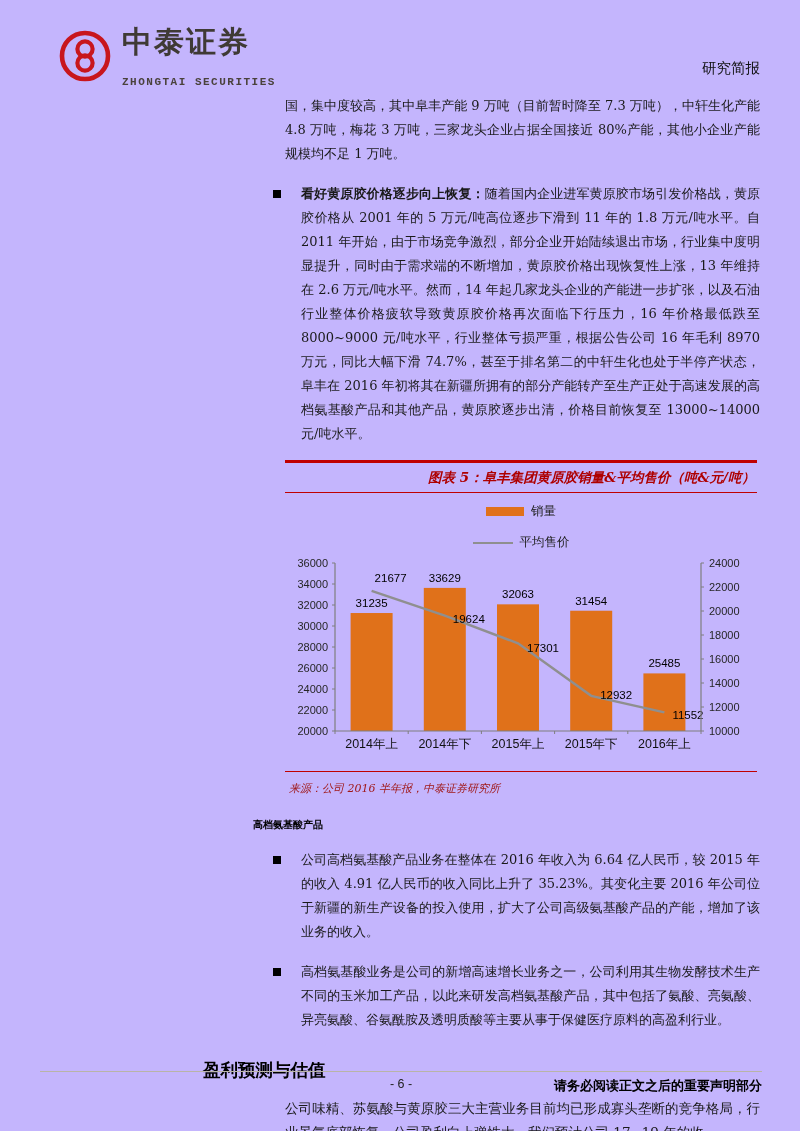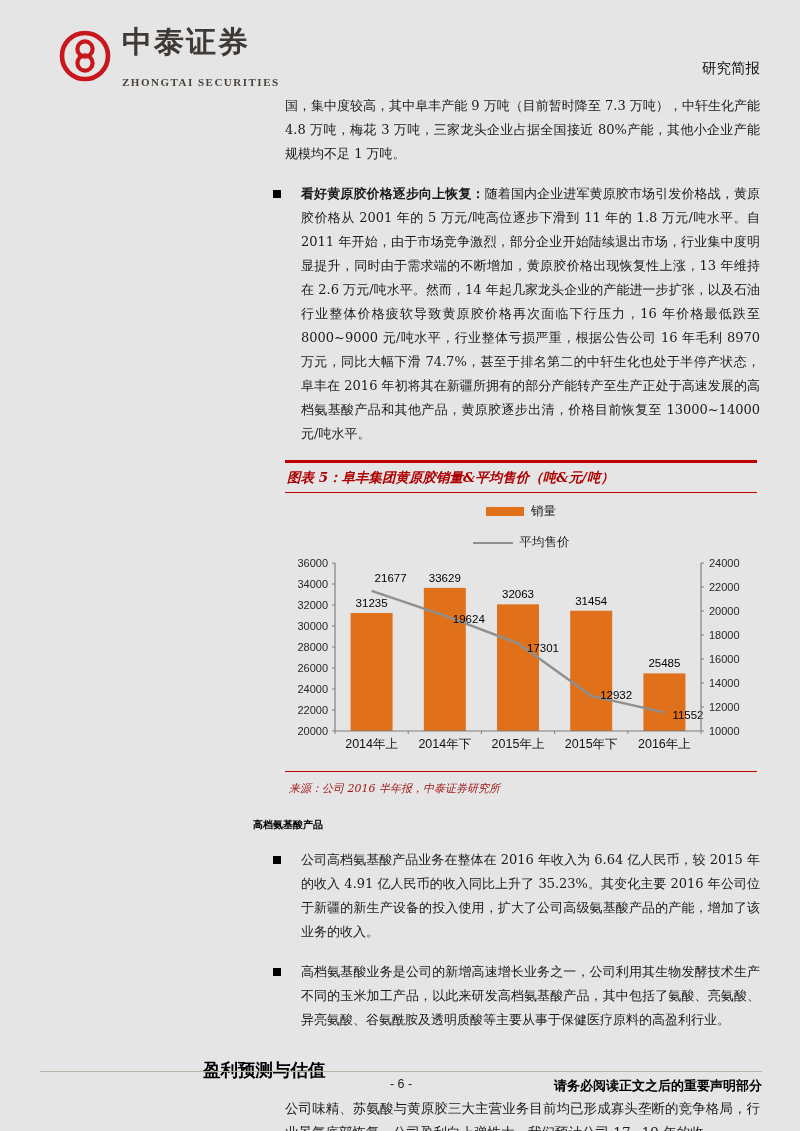--- a/index.html
+++ b/index.html
@@ -1,43 +1,43 @@
 <!DOCTYPE html>
 <html><head>
 <meta charset="utf-8">
 <style>
   * { margin:0; padding:0; box-sizing:border-box; }
   html,body { background:#ffffff; }
   .page {
     position:relative; width:800px; height:1131px; margin:0 auto;
-    background:#e5e5e5; overflow:hidden;
+    background:#c4b5fd; overflow:hidden;
     font-family:"DejaVu Serif","Liberation Serif",serif;
     color:#1a1a1a;
   }
   
   .header { display:flex; justify-content:space-between; align-items:flex-end;
     padding:24px 40px 0 58px; height:88px; }
   .brand { display:flex; align-items:center; gap:10px; }
   .brand-emblem { flex:0 0 auto; }
   .brand-text { display:flex; flex-direction:column; line-height:1; }
   .brand-cn { font-size:30px; font-weight:bold; color:#3f3a35; letter-spacing:2px;
     font-family:"DejaVu Sans","Liberation Sans",sans-serif; }
   .brand-en { font-size:11px; font-weight:bold; color:#4a423c; letter-spacing:1.5px;
-    margin-top:20px; font-family:Liberation Serif, serif; }
+    margin-top:20px; font-family:Liberation Mono, monospace; }
   .report-type { font-size:14.5px; color:#111; padding-bottom:10px; }
   
   .para-plain { margin:6px 40px 16px 285px; font-size:13px; line-height:24px; text-align:justify; }
   .bullet { display:flex; margin:16px 40px 0 273px; }
   .bullet .sq { flex:0 0 auto; width:8px; height:8px; background:#000; margin:8px 20px 0 0; }
   .bullet .btxt { flex:1; font-size:13px; line-height:24px; text-align:justify; }
   .blead { font-weight:bold; }
   
   .chart-block { margin:14px 0 0 285px; width:472px; }
   .chart-title-bar { border-top:3px solid #C00000; border-bottom:1.5px solid #C00000;
-    padding:4px 2px 5px 2px; }
+    padding:4px 2px 5px 2px;text-align:right; }
   .chart-title { color:#AE0000; font-weight:bold; font-style:italic; font-size:13.5px; }
   .chart-legend { display:flex; justify-content:center; align-items:center; gap:14px;
     margin:10px 0 0 0; font-size:12.5px; color:#222;flex-direction:column; }
   .legend-item { display:flex; align-items:center; gap:7px; }
   .swatch-bar { width:38px; height:9px; }
   .swatch-line { width:40px; height:0; border-top:2px solid; }
   .chart-svg-wrap { margin-top:2px; }
   .chart-source-bar { border-top:1.2px solid #C00000; margin-top:6px; padding:5px 2px 0 4px; }
   .chart-source { color:#A01818; font-style:italic; font-size:11px; }
   

